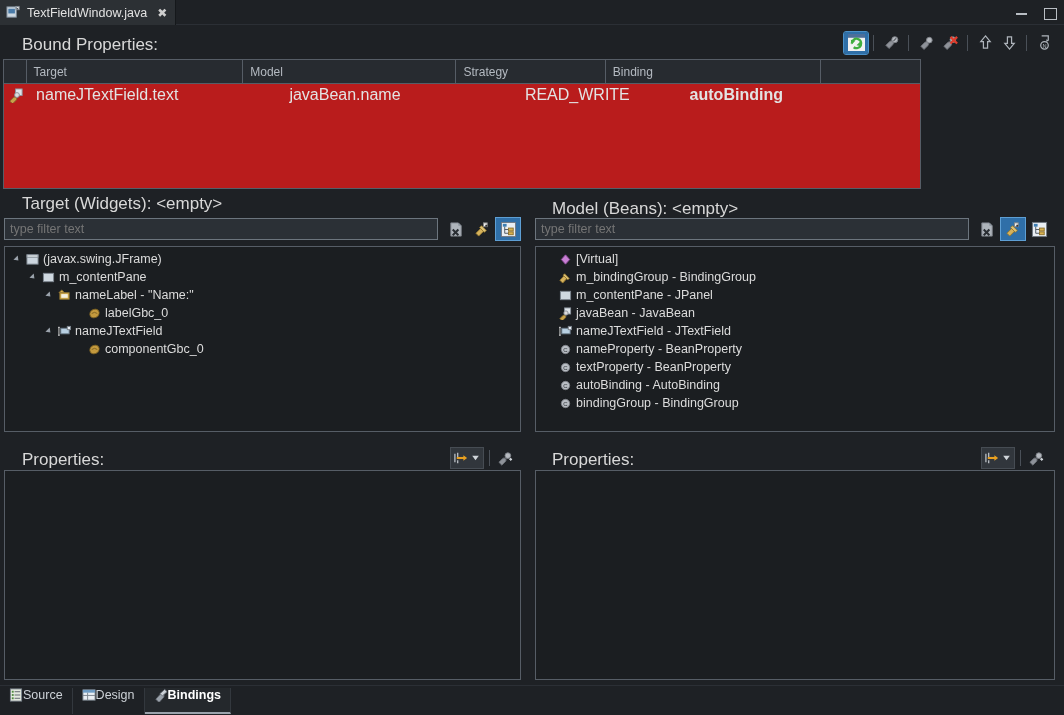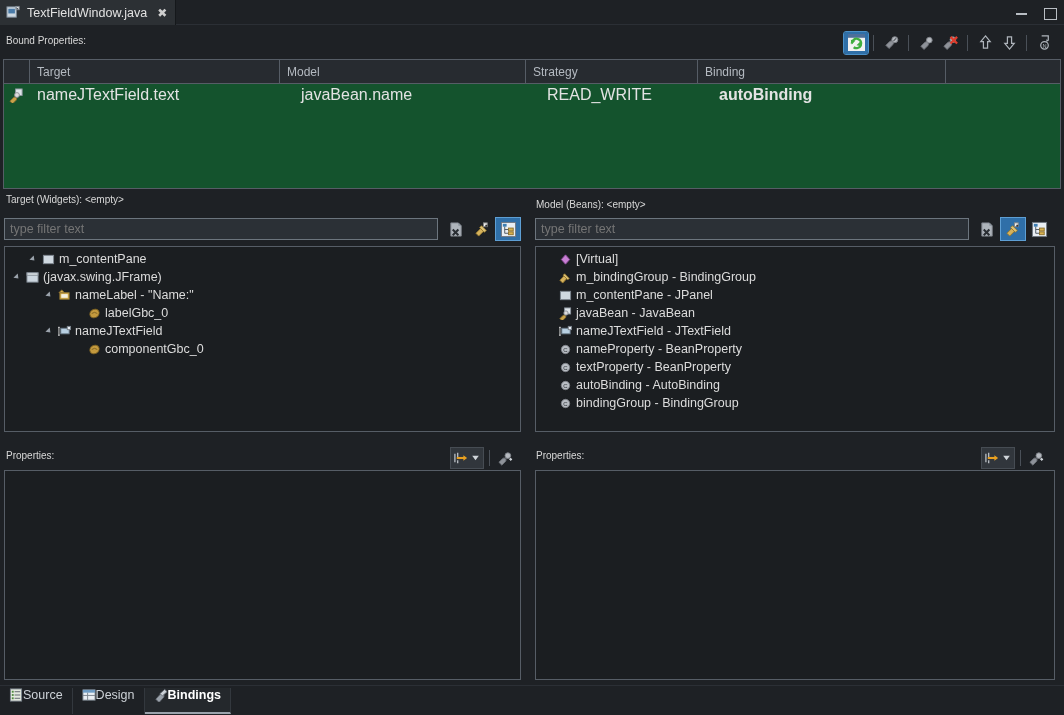--- a/index.html
+++ b/index.html
@@ -42,40 +42,40 @@
     content: ""; position: absolute; left: 2px; top: 8px; width: 11px; height: 2px;
     background: #b9bec4;
   }
   .win-btn.max::after {
     content: ""; position: absolute; left: 2px; top: 3px; width: 11px; height: 10px;
     border: 1.5px solid #b9bec4;
   }
 
   
   .sec-label {
-    position: absolute; font-size: 10px; color: #d8d8d8; white-space: nowrap;
+    position: absolute; font-size: 17px; color: #d8d8d8; white-space: nowrap; margin-left: 16px;
   }
 
   
   .top-toolbar {
     position: absolute; right: 8px; top: 31px; height: 23px;
     display: flex; align-items: center;
   }
   .tb-btn {
     width: 24px; height: 22px; display: flex; align-items: center; justify-content: center;
     cursor: pointer; border-radius: 2px;
   }
   .tb-btn.active { background: #2f6fa8; outline: 1px solid #4a90c8; }
   .tb-sep { width: 1px; height: 16px; background: #4a5058; margin: 0 5px; }
 
   
   .table-wrap {
-    position: absolute; left: 3px; top: 59px; width: 1058px; height: 130px;
+    position: absolute; left: 3px; top: 59px; width: 918px; height: 130px;
     border: 1px solid #565d66;
-    background: #14532d;
+    background: #b91c1c;
     overflow: hidden;
   }
   .thead {
     display: flex; height: 24px; background: #272b30;
     border-bottom: 1px solid #565d66;
   }
   .th {
     font-size: 12px; color: #b4bac1; display: flex; align-items: center;
     padding-left: 7px;
     border-right: 1px solid #565d66;
@@ -295,42 +295,42 @@
       <rect x="3" y="3" width="4" height="3" fill="#3d7fb5"></rect>
       <path d="M5 6 L5 13 M5 9 L9 9 M5 13 L9 13" stroke="#4c5660" stroke-width="1"></path>
       <rect x="9" y="7.5" width="5" height="3" fill="#d8b14f" stroke="#8e7330"></rect>
       <rect x="9" y="11.5" width="5" height="3" fill="#d8b14f" stroke="#8e7330"></rect>
     </svg>
   </div>
 </div>
 
 <div class="tree" style="left:4px; top:246px; width:517px; height:186px;">
   <div style="padding-top:3px;">
-    <div class="tnode" style="padding-left:20px;">
-      <span class="twist">
-          <i></i>
-        </span>
-      <span class="ticon">
-        <svg width="13" height="13" viewBox="0 0 14 14">
-          <rect x="1.5" y="2.5" width="11" height="9" fill="#cfd8e0" stroke="#7b848d"></rect>
-        </svg>
-      </span>
-      <span class="tlabel">m_contentPane</span>
-    </div>
     <div class="tnode" style="padding-left:4px;">
       <span class="twist">
           <i></i>
         </span>
       <span class="ticon">
         <svg width="13" height="13" viewBox="0 0 14 14">
           <rect x="1" y="2" width="12" height="10" fill="#ccd6df" stroke="#7b848d"></rect>
           <rect x="1" y="2" width="12" height="2.5" fill="#e8edf1" stroke="#7b848d"></rect>
         </svg>
       </span>
       <span class="tlabel">(javax.swing.JFrame)</span>
+    </div>
+    <div class="tnode" style="padding-left:20px;">
+      <span class="twist">
+          <i></i>
+        </span>
+      <span class="ticon">
+        <svg width="13" height="13" viewBox="0 0 14 14">
+          <rect x="1.5" y="2.5" width="11" height="9" fill="#cfd8e0" stroke="#7b848d"></rect>
+        </svg>
+      </span>
+      <span class="tlabel">m_contentPane</span>
     </div>
     <div class="tnode" style="padding-left:36px;">
       <span class="twist">
           <i></i>
         </span>
       <span class="ticon">
         <svg width="13" height="13" viewBox="0 0 14 14">
           <rect x="2" y="4" width="10" height="7" fill="#d8b14f" stroke="#8e7330"></rect>
           <rect x="3.5" y="5.5" width="7" height="4" fill="#f5f0df"></rect>
           <path d="M1 4 L4 1 L7 4 Z" fill="#d8b14f" stroke="#8e7330"></path>

